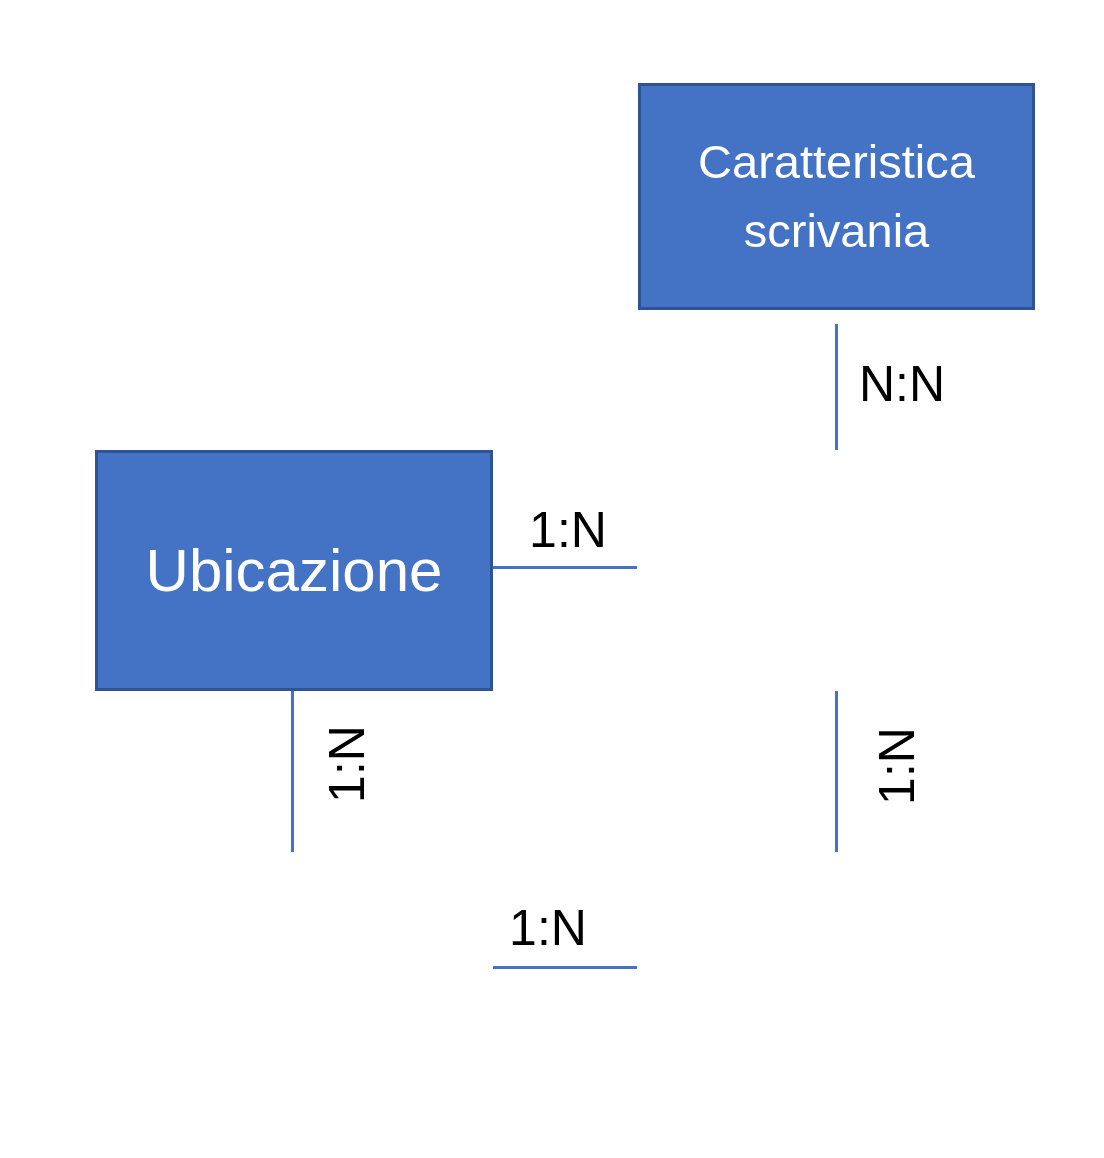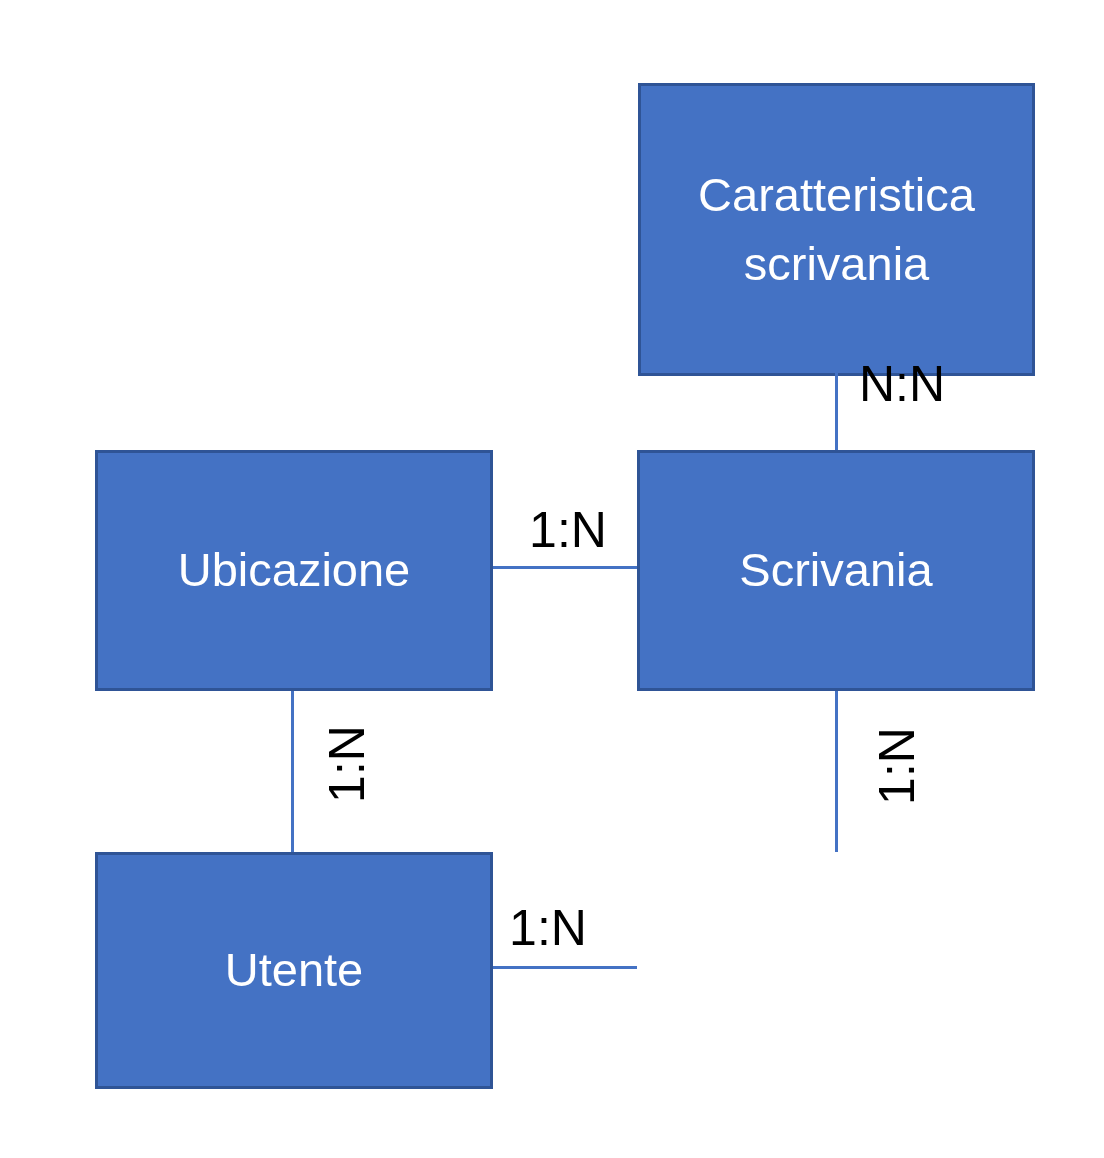--- a/index.html
+++ b/index.html
@@ -22,21 +22,21 @@
   }
   .entity {
     position: absolute;
     background: var(--entity-fill);
     border: 3px solid var(--entity-border);
     color: var(--entity-text);
     display: flex;
     align-items: center;
     justify-content: center;
     text-align: center;
-    font-size: 47px;
+    font-size: 60px;
     line-height: 1.45;
     padding: 0 28px;
   }
   .entity.small-text { font-size: 47px; }
   .connector {
     position: absolute;
     background: var(--connector);
   }
   .rel-label {
     position: absolute;
@@ -48,35 +48,29 @@
   }
   .rel-label.rotated {
     transform: translate(-50%, -50%) rotate(-90deg);
   }
 </style>
 </head>
 <body>
 
 <div id="canvas">
 
-  <div class="entity small-text" style="left:638px; top:83px; width:397px; height:293px;">
+  <div class="entity small-text" style="left:638px; top:83px; width:397px; height:227px;">
     <span>Caratteristica scrivania</span>
   </div>
 
   <div class="entity" style="left:95px; top:450px; width:398px; height:241px;">
     <span>Ubicazione</span>
   </div>
 
-  <div class="entity" style="left:637px; top:450px; width:398px; height:241px;">
-    <span>Scrivania</span>
-  </div>
 
-  <div class="entity" style="left:95px; top:852px; width:398px; height:237px;">
-    <span>Utente</span>
-  </div>
 
 
   <div class="connector" style="left:835px; top:324px; width:3px; height:126px;"></div>
 
   <div class="connector" style="left:493px; top:566px; width:144px; height:3px;"></div>
 
   <div class="connector" style="left:291px; top:691px; width:3px; height:161px;"></div>
 
   <div class="connector" style="left:835px; top:691px; width:3px; height:161px;"></div>
 

